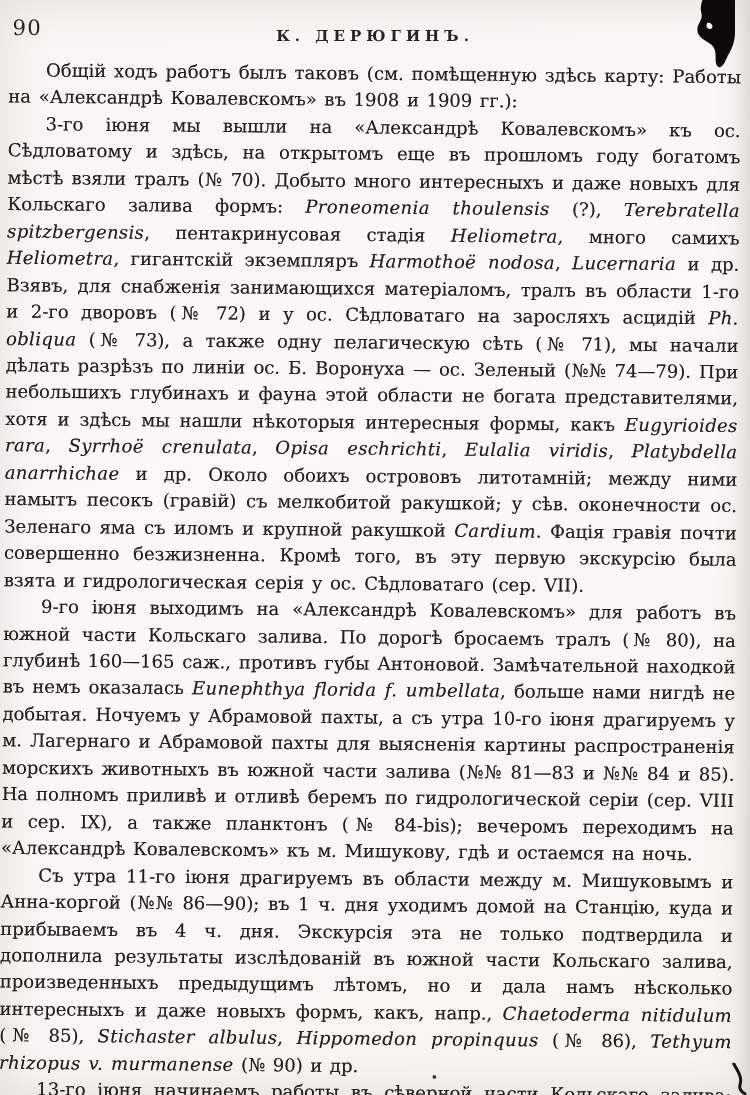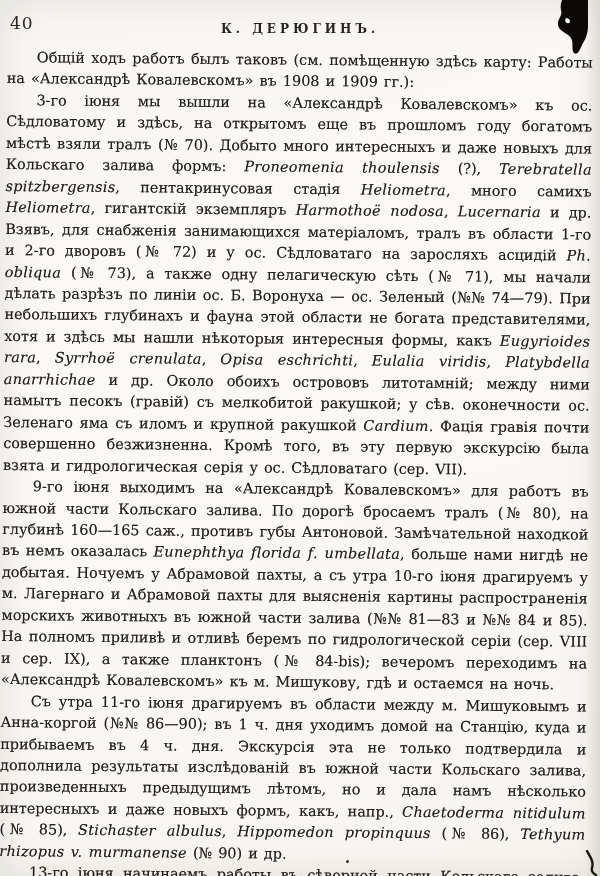--- a/index.html
+++ b/index.html
@@ -53,21 +53,21 @@
     position: absolute; top: 0; right: 0; width: 14px; height: 876px;
     background: linear-gradient(to right, rgba(0,0,0,0) 0%, rgba(90,85,75,0.10) 100%);
   }
 </style>
 </head>
 <body>
 
 <div class="page">
 
   <div class="header">
-    <div class="page-number">40</div>
+    <div class="page-number">90</div>
     <div class="running-title">К. ДЕРЮГИНЪ.</div>
   </div>
 
   <div class="text-block">
       <p class="para"><span>Общій ходъ работъ былъ таковъ (см. помѣщенную здѣсь карту: Работы на «Александрѣ Ковалевскомъ» въ 1908 и 1909 гг.):</span></p>
       <p class="para"><span>3-го іюня мы вышли на «Александрѣ Ковалевскомъ» къ ос. Сѣдловатому и здѣсь, на открытомъ еще въ прошломъ году богатомъ мѣстѣ взяли тралъ (№ 70). Добыто много интересныхъ и даже новыхъ для Кольскаго залива формъ: </span><span class="lat">Proneomenia thoulensis</span><span> (?), </span><span class="lat">Terebratella spitzbergensis</span><span>, пентакринусовая стадія </span><span class="lat">Heliometra</span><span>, много самихъ </span><span class="lat">Heliometra</span><span>, гигантскій экземпляръ </span><span class="lat">Harmothoë nodosa</span><span>, </span><span class="lat">Lucernaria</span><span> и др. Взявъ, для снабженія занимающихся матеріаломъ, тралъ въ области 1-го и 2-го дворовъ (№ 72) и у ос. Сѣдловатаго на заросляхъ асцидій </span><span class="lat">Ph. obliqua</span><span> (№ 73), а также одну пелагическую сѣть (№ 71), мы начали дѣлать разрѣзъ по линіи ос. Б. Воронуха — ос. Зеленый (№№ 74—79). При небольшихъ глубинахъ и фауна этой области не богата представителями, хотя и здѣсь мы нашли нѣкоторыя интересныя формы, какъ </span><span class="lat">Eugyrioides rara</span><span>, </span><span class="lat">Syrrhoë crenulata</span><span>, </span><span class="lat">Opisa eschrichti</span><span>, </span><span class="lat">Eulalia viridis</span><span>, </span><span class="lat">Platybdella anarrhichae</span><span> и др. Около обоихъ острововъ литотамній; между ними намытъ песокъ (гравій) съ мелкобитой ракушкой; у сѣв. оконечности ос. Зеленаго яма съ иломъ и крупной ракушкой </span><span class="lat">Cardium</span><span>. Фація гравія почти совершенно безжизненна. Кромѣ того, въ эту первую экскурсію была взята и гидрологическая серія у ос. Сѣдловатаго (сер. VII).</span></p>
       <p class="para"><span>9-го іюня выходимъ на «Александрѣ Ковалевскомъ» для работъ въ южной части Кольскаго залива. По дорогѣ бросаемъ тралъ (№ 80), на глубинѣ 160—165 саж., противъ губы Антоновой. Замѣчательной находкой въ немъ оказалась </span><span class="lat">Eunephthya florida f. umbellata</span><span>, больше нами нигдѣ не добытая. Ночуемъ у Абрамовой пахты, а съ утра 10-го іюня драгируемъ у м. Лагернаго и Абрамовой пахты для выясненія картины распространенія морскихъ животныхъ въ южной части залива (№№ 81—83 и №№ 84 и 85). На полномъ приливѣ и отливѣ беремъ по гидрологической серіи (сер. VIII и сер. IX), а также планктонъ (№ 84-bis); вечеромъ переходимъ на «Александрѣ Ковалевскомъ» къ м. Мишукову, гдѣ и остаемся на ночь.</span></p>
       <p class="para"><span>Съ утра 11-го іюня драгируемъ въ области между м. Мишуковымъ и Анна-коргой (№№ 86—90); въ 1 ч. дня уходимъ домой на Станцію, куда и прибываемъ въ 4 ч. дня. Экскурсія эта не только подтвердила и дополнила результаты изслѣдованій въ южной части Кольскаго залива, произведенныхъ предыдущимъ лѣтомъ, но и дала намъ нѣсколько интересныхъ и даже новыхъ формъ, какъ, напр., </span><span class="lat">Chaetoderma nitidulum</span><span> (№ 85), </span><span class="lat">Stichaster albulus</span><span>, </span><span class="lat">Hippomedon propinquus</span><span> (№ 86), </span><span class="lat">Tethyum rhizopus v. murmanense</span><span> (№ 90) и др.</span></p>
       <p class="para"><span>13-го іюня начинаемъ работы въ сѣверной части Кольскаго залива; дѣлаемъ разрѣзы по линіи ос. Б. Воронуха — вост. берегъ залива (№№ 91—93) и по линіи ос. Б. Воронуха— ос. Сѣдловатый (№№ 94—95). Первый разрѣзъ обнаружилъ слѣдующее: съ востока къ Б. Воронухѣ подходятъ литотамній (№ 92, 17 саж.) и мелкіе камни съ корковымъ литотамніемъ; масса </span></p>
     </div>

